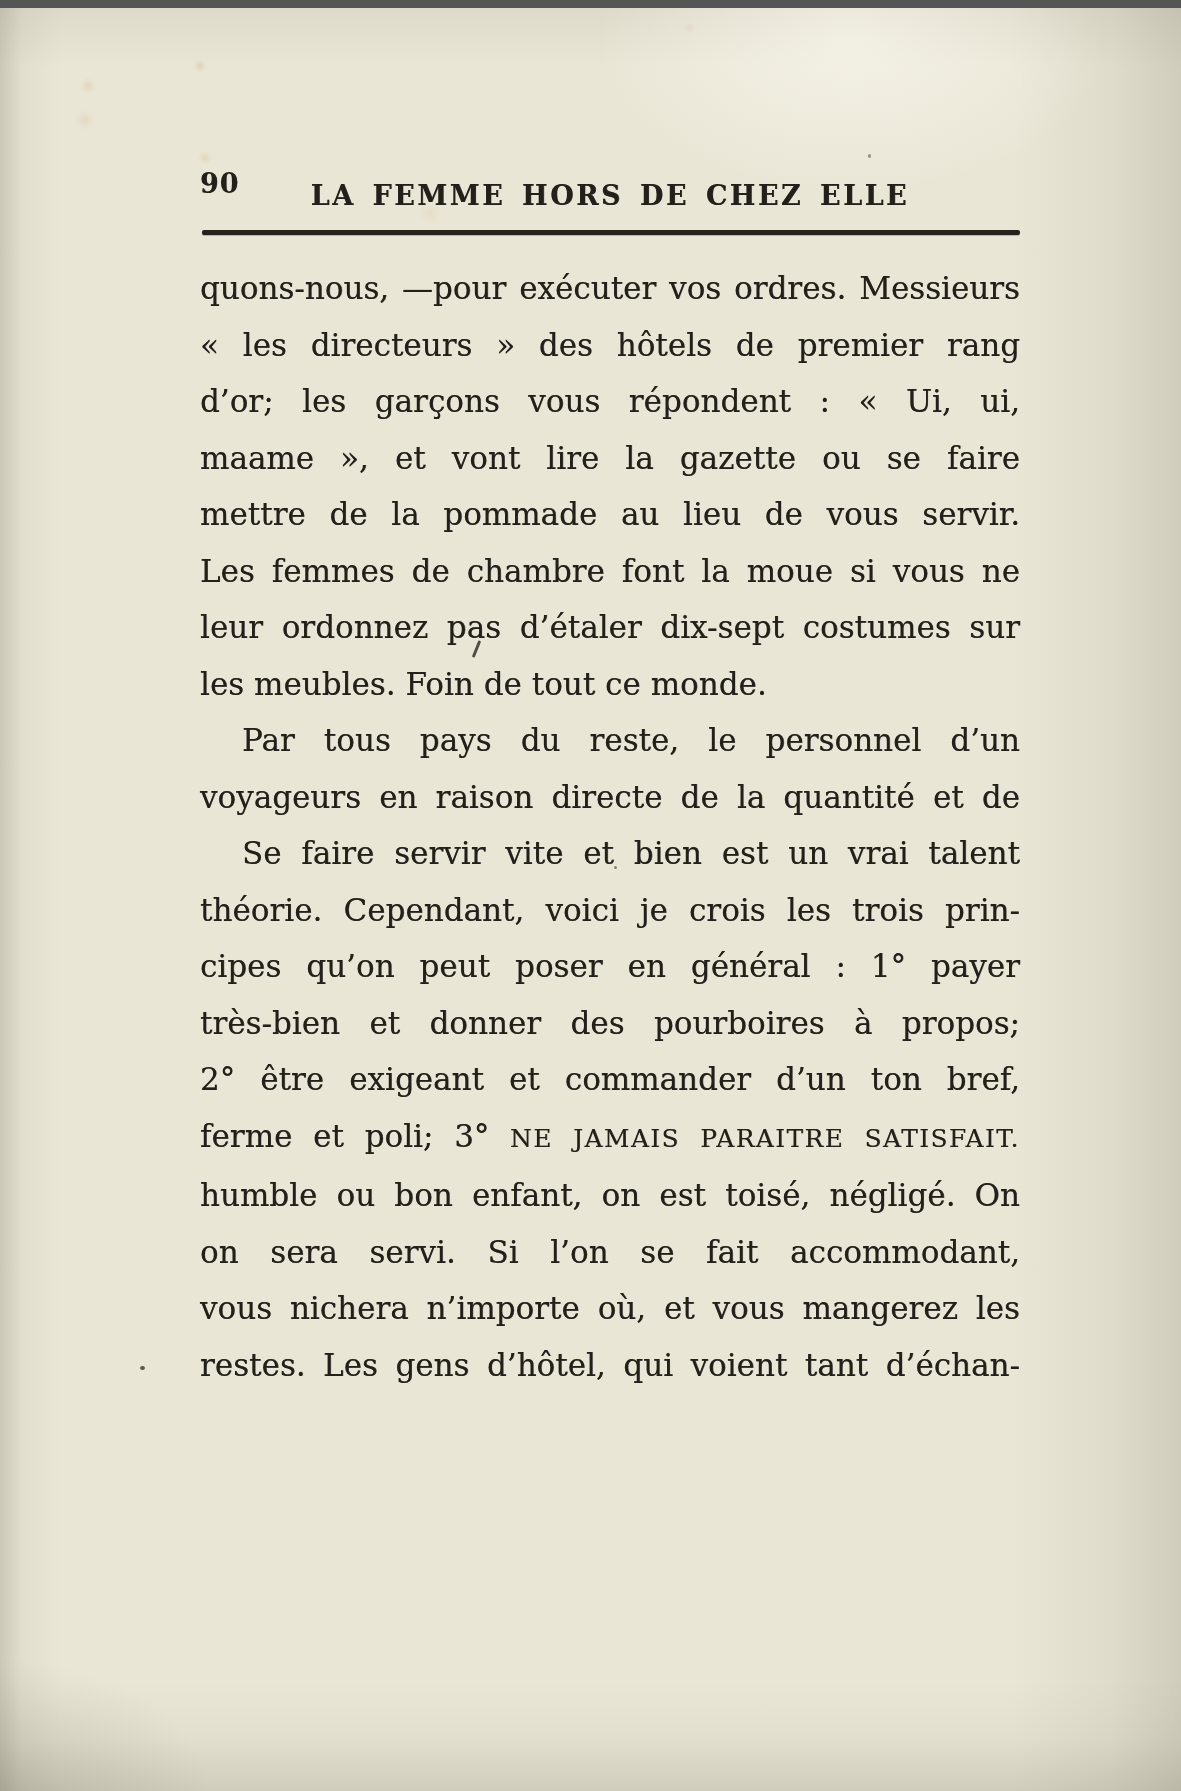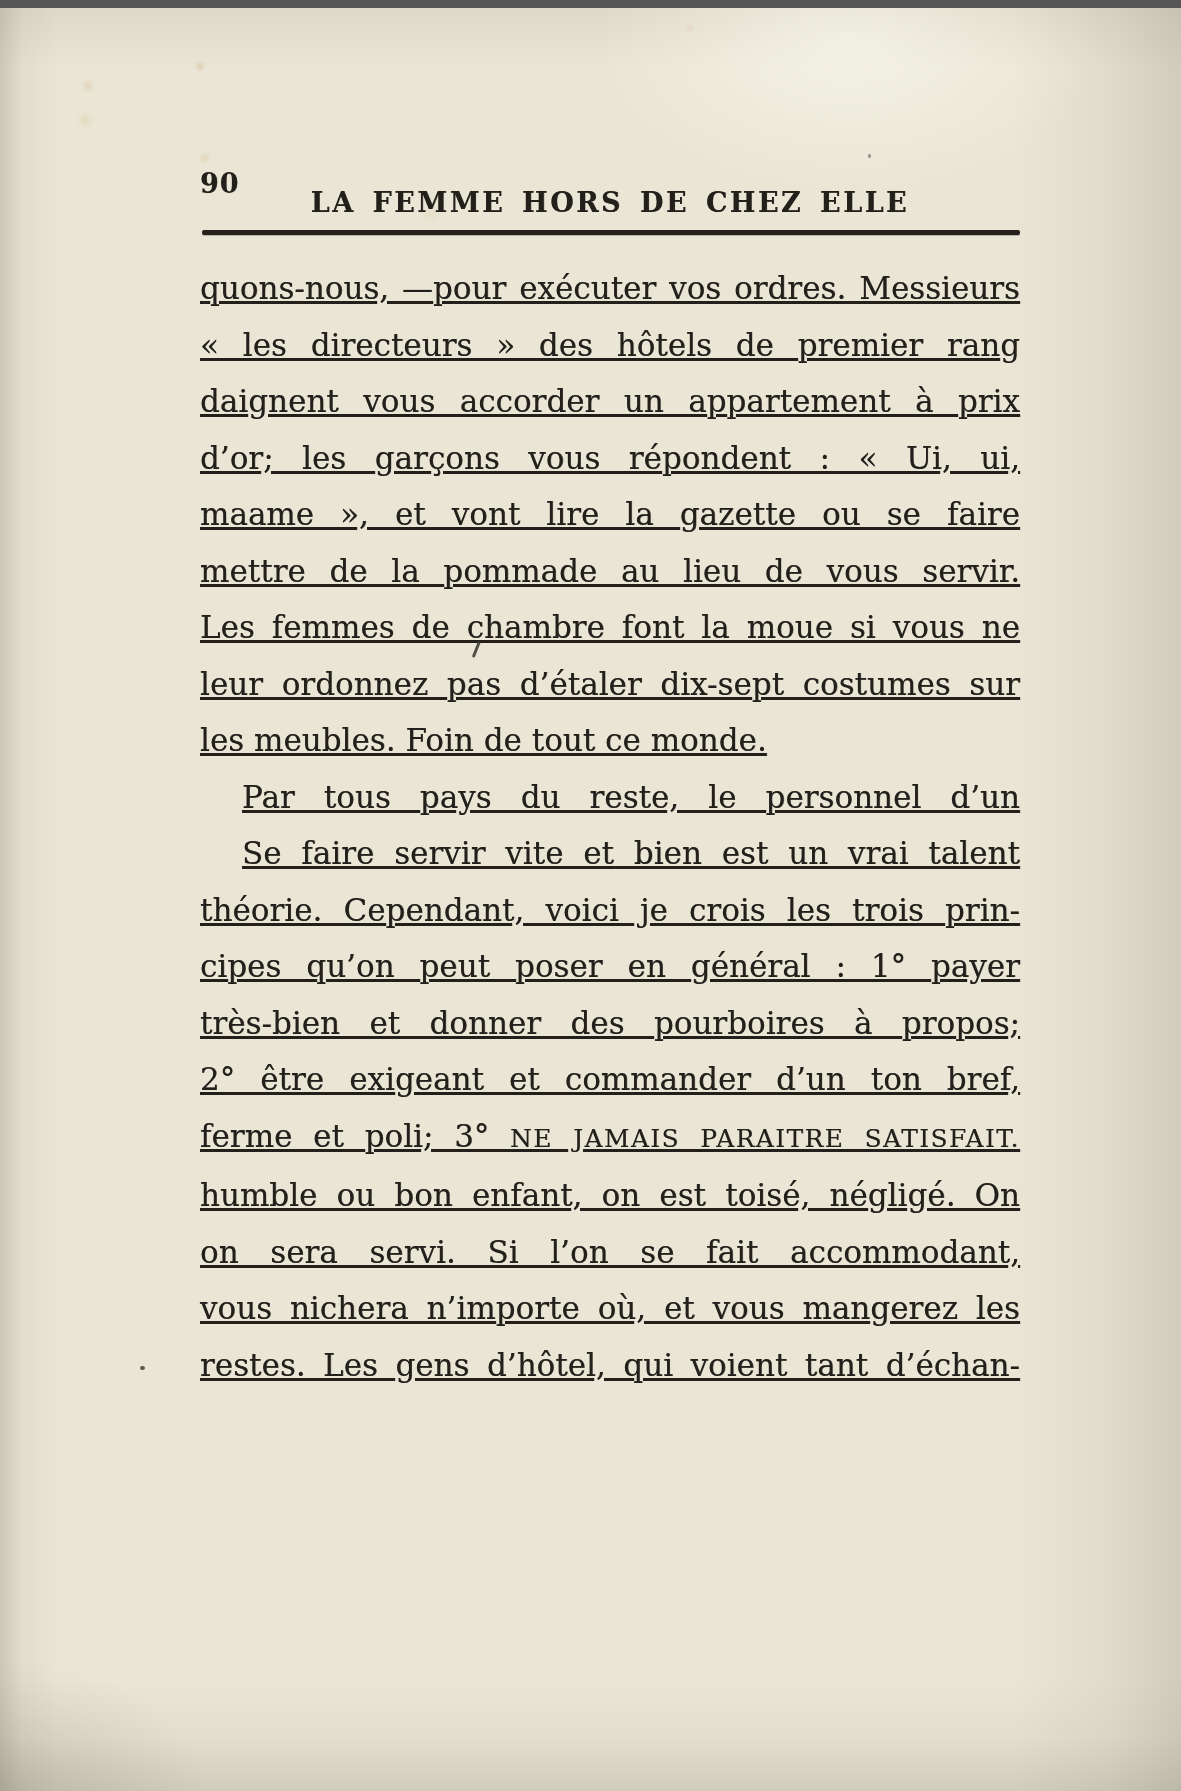--- a/index.html
+++ b/index.html
@@ -27,36 +27,35 @@
   }
   .header{
     position:absolute;left:200px;top:160px;width:820px;height:40px;
   }
   .pagenum{
     position:absolute;left:0;top:0;
     font-size:27px;font-weight:bold;letter-spacing:1px;
     text-shadow:0.3px 0 0 rgba(35,32,28,0.5);
   }
   .title{
-    position:absolute;left:50%;top:19px;transform:translateX(-50%);
+    position:absolute;left:50%;top:12px;transform:translateX(-50%);
     white-space:nowrap;
     font-size:27px;font-weight:bold;
     letter-spacing:2.5px;word-spacing:5px;
     text-shadow:0.3px 0 0 rgba(35,32,28,0.5);
   }
   .rule{
     position:absolute;left:202px;top:222px;width:818px;height:5px;
     background:#25221e;border-radius:2px;
     box-shadow:0 1px 0 rgba(37,34,30,0.25);
   }
   .body-text{
     position:absolute;left:200px;top:252px;width:820px;
     font-size:31px;line-height:56.5px;
     text-shadow:0.35px 0 0 rgba(35,32,28,0.55);
-    text-decoration:underline;
   }
   .line{
     text-align:justify;
     -moz-text-align-last:justify;
     text-align-last:justify;
   }
   .line.last{ text-align-last:left; -moz-text-align-last:left; }
   .line.indent{ text-indent:42px; }
   .sc{ font-size:0.80em; letter-spacing:1.5px; }
   .artifact{ position:absolute; background:#36322c; }
@@ -70,28 +69,28 @@
 
 <div class="page">
   <div class="header">
     <span class="pagenum">90</span>
     <span class="title">LA FEMME HORS DE CHEZ ELLE</span>
   </div>
   <div class="rule"></div>
   <div class="body-text">
       <div class="line">quons-nous, —pour exécuter vos ordres. Messieurs</div>
       <div class="line">« les directeurs » des hôtels de premier rang</div>
-      <div class="line">daignent vous accorder un appartement à prix</div>
       <div class="line">d’or; les garçons vous répondent : « Ui, ui,</div>
       <div class="line">maame », et vont lire la gazette ou se faire</div>
       <div class="line">mettre de la pommade au lieu de vous servir.</div>
       <div class="line">Les femmes de chambre font la moue si vous ne</div>
       <div class="line">leur ordonnez pas d’étaler dix-sept costumes sur</div>
       <div class="line last">les meubles. Foin de tout ce monde.</div>
       <div class="line indent">Par tous pays du reste, le personnel d’un</div>
+      <div class="line">voyageurs en raison directe de la quantité et de</div>
       <div class="line indent">Se faire servir vite et bien est un vrai talent</div>
       <div class="line">théorie. Cependant, voici je crois les trois prin-</div>
       <div class="line">cipes qu’on peut poser en général : 1° payer</div>
       <div class="line">très-bien et donner des pourboires à propos;</div>
       <div class="line">2° être exigeant et commander d’un ton bref,</div>
       <div class="line"><span>ferme et poli; 3° </span><span class="sc">NE JAMAIS PARAITRE SATISFAIT.</span></div>
       <div class="line">humble ou bon enfant, on est toisé, négligé. On</div>
       <div class="line">on sera servi. Si l’on se fait accommodant,</div>
       <div class="line">vous nichera n’importe où, et vous mangerez les</div>
       <div class="line">restes. Les gens d’hôtel, qui voient tant d’échan-</div>

